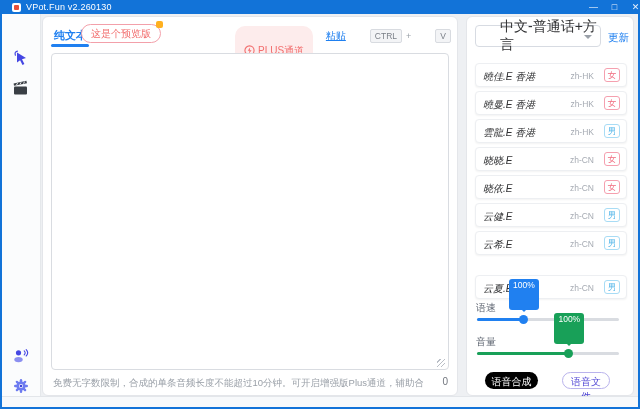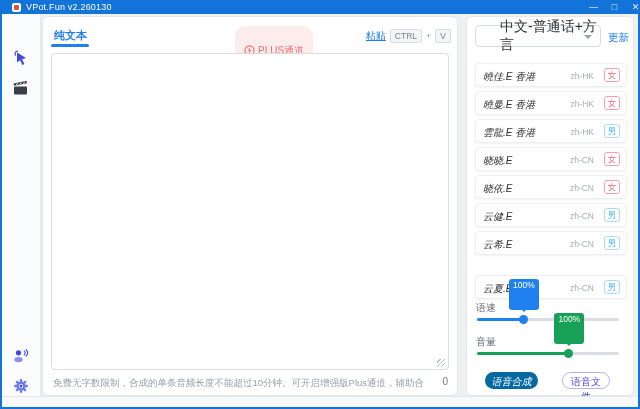--- a/index.html
+++ b/index.html
@@ -22,21 +22,21 @@
   .main-card{left:40px;top:2px;width:416px;height:380px;}
   .right-card{left:464px;top:2px;width:168px;height:380px;}
   
   .tab-plain{position:absolute;left:11px;top:11px;font-size:11px;color:#2080f0;font-weight:bold;}
   .tab-underline{position:absolute;left:8px;top:27px;width:38px;height:3px;background:#2080f0;border-radius:2px;}
   .pill-preview{position:absolute;left:38px;top:7px;height:19px;line-height:17px;padding:0 9px;border:1px solid #f3a0aa;border-radius:11px;color:#f26d6d;font-size:10px;background:#fff;box-sizing:border-box;}
   .pill-badge{position:absolute;right:-3px;top:-4px;width:7px;height:7px;background:#ffb01f;border-radius:2px;}
   .pill-plus{position:absolute;left:192px;top:9px;height:17px;padding:16px 9px;border-radius:10px;background:#fdecec;color:#f26d6d;font-size:10px;display:flex;align-items:center;gap:3px;}
   .paste-group{position:absolute;right:6px;top:12px;display:flex;align-items:center;gap:4px;}
   .paste-label{color:#2080f0;font-size:10px;text-decoration:underline;}
-  .kbd{background:#f3f4f6;border:1px solid #d8dbe0;border-radius:2px;color:#7a7f87;font-size:8.5px;padding:1px 4px;line-height:10px;}
+  .kbd{background:#f3f4f6;border:1px solid #d8dbe0;border-radius:2px;color:#7a7f87;font-size:8.5px;padding:1px 4px;line-height:10px;margin-left:20px;}
   .kbd-plus{color:#9aa0a8;font-size:9px;}
   
   .editor{position:absolute;left:8px;top:36px;width:398px;height:317px;border:1px solid #d9dce1;border-radius:4px;resize:none;outline:none;box-sizing:border-box;font-family:"Liberation Sans","DejaVu Sans",sans-serif;font-size:11px;padding:6px;color:#333;}
   .resize-handle{position:absolute;left:394px;top:342px;width:8px;height:8px;background:repeating-linear-gradient(135deg,transparent 0 2px,#b9bec6 2px 3px);}
   .footer-note{position:absolute;left:10px;top:360px;font-size:9.5px;color:#9aa0a8;width:370px;white-space:nowrap;overflow:hidden;}
   .char-count{position:absolute;right:9px;top:359px;font-size:10px;color:#70757d;}
   
   .lang-select{position:absolute;left:8px;top:8px;width:126px;height:22px;border:1px solid #d7dbe2;border-radius:4px;box-sizing:border-box;display:flex;align-items:center;background:#fff;}
   .lang-select span{font-size:14px;color:#303133;margin-left:24px;}
   .caret{position:absolute;right:8px;top:9px;width:0;height:0;border:4px solid transparent;border-top-color:#9aa0a8;}
@@ -51,21 +51,21 @@
   .sl{position:absolute;left:10px;width:142px;height:26px;}
   .sl-track{position:absolute;left:0;bottom:0;width:100%;height:3px;background:#d9dce1;border-radius:2px;}
   .sl-fill{position:absolute;left:0;bottom:0;height:3px;border-radius:2px;}
   .sl-thumb{position:absolute;bottom:-3px;width:9px;height:9px;border-radius:50%;}
   .sl-badge{position:absolute;bottom:11px;width:30px;height:31px;border-radius:3px;color:#fff;font-size:8.5px;line-height:13px;text-align:center;}
   .sl-badge::after{content:"";position:absolute;left:50%;margin-left:-3px;bottom:-5px;border:3px solid transparent;}
   .sl-blue .sl-fill,.sl-blue .sl-thumb,.sl-blue .sl-badge{background:#2080f0;}
   .sl-blue .sl-badge::after{border-top-color:#2080f0;}
   .sl-green .sl-fill,.sl-green .sl-thumb,.sl-green .sl-badge{background:#18a058;}
   .sl-green .sl-badge::after{border-top-color:#18a058;}
-  .btn-solid{position:absolute;left:18px;top:355px;width:53px;height:17px;border-radius:9px;background:#0369a1;color:#fff;font-size:10px;line-height:17px;text-align:center;border:none;font-style:italic;}
+  .btn-solid{position:absolute;left:18px;top:355px;width:53px;height:17px;border-radius:9px;background:#000000;color:#fff;font-size:10px;line-height:17px;text-align:center;border:none;}
   .btn-outline{position:absolute;left:95px;top:355px;width:48px;height:17px;border-radius:9px;background:#fff;border:1px solid #b9b3ec;color:#5147d5;font-size:10px;line-height:15px;text-align:center;box-sizing:border-box;}
 </style>
 </head>
 <body>
 
 <div class="win">
 
   <div class="titlebar">
     <div class="app-ico"></div>
     <div class="title">VPot.Fun v2.260130</div>
@@ -110,20 +110,24 @@
           </g>
           <circle cx="8" cy="8" r="2" fill="#fff"></circle>
           <circle cx="8" cy="8" r="1.3" fill="#3d43d8"></circle>
         </svg>
       </div>
     </div>
 
     <div class="card main-card">
       <div class="tab-plain">纯文本</div>
       <div class="tab-underline"></div>
+      <div class="pill-preview">
+        <span>这是个预览版</span>
+        <span class="pill-badge"></span>
+      </div>
       <div class="pill-plus">
         <span style="display:flex;">
           <svg width="11" height="11" viewBox="0 0 12 12">
             <circle cx="6" cy="6" r="5" fill="none" stroke="#f26d6d" stroke-width="1.2"></circle>
             <path d="M6.6 2.6 L4.1 6.4 h1.9 L5.4 9.4 L8.3 5.6 h-1.9 Z" fill="#f26d6d"></path>
           </svg>
         </span>
         <span>PLUS通道</span>
       </div>
       <div class="paste-group">

